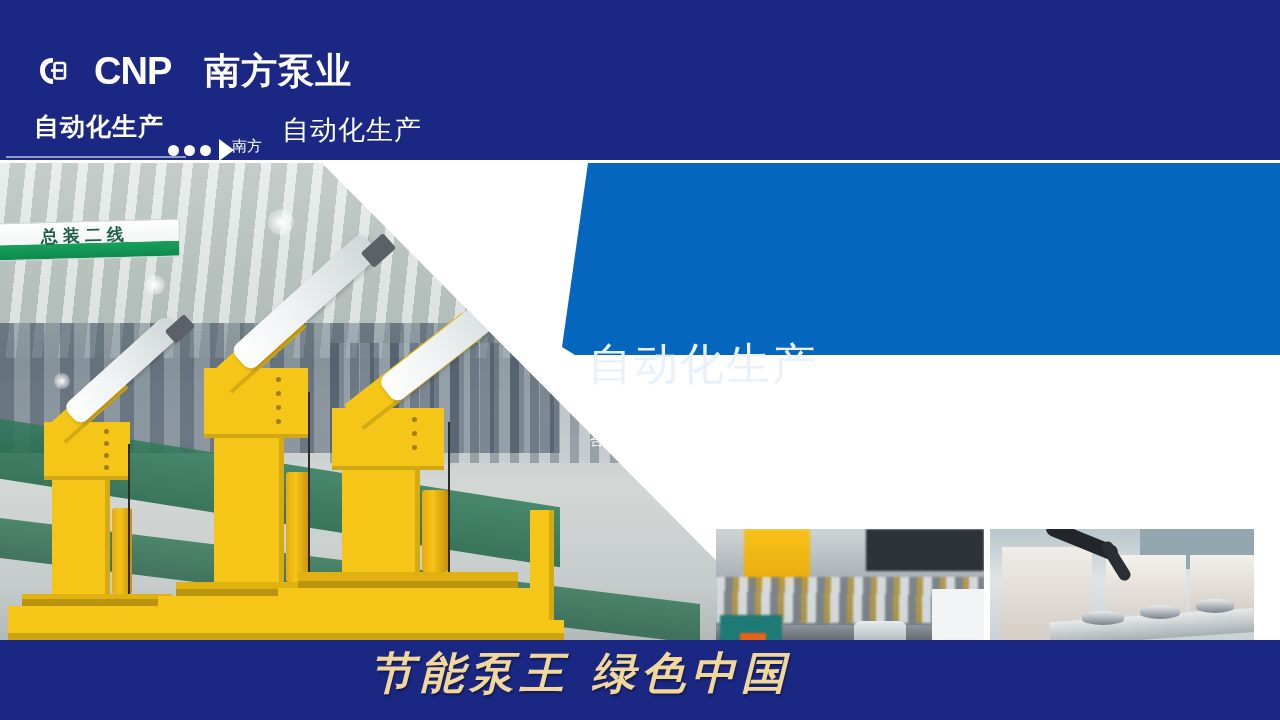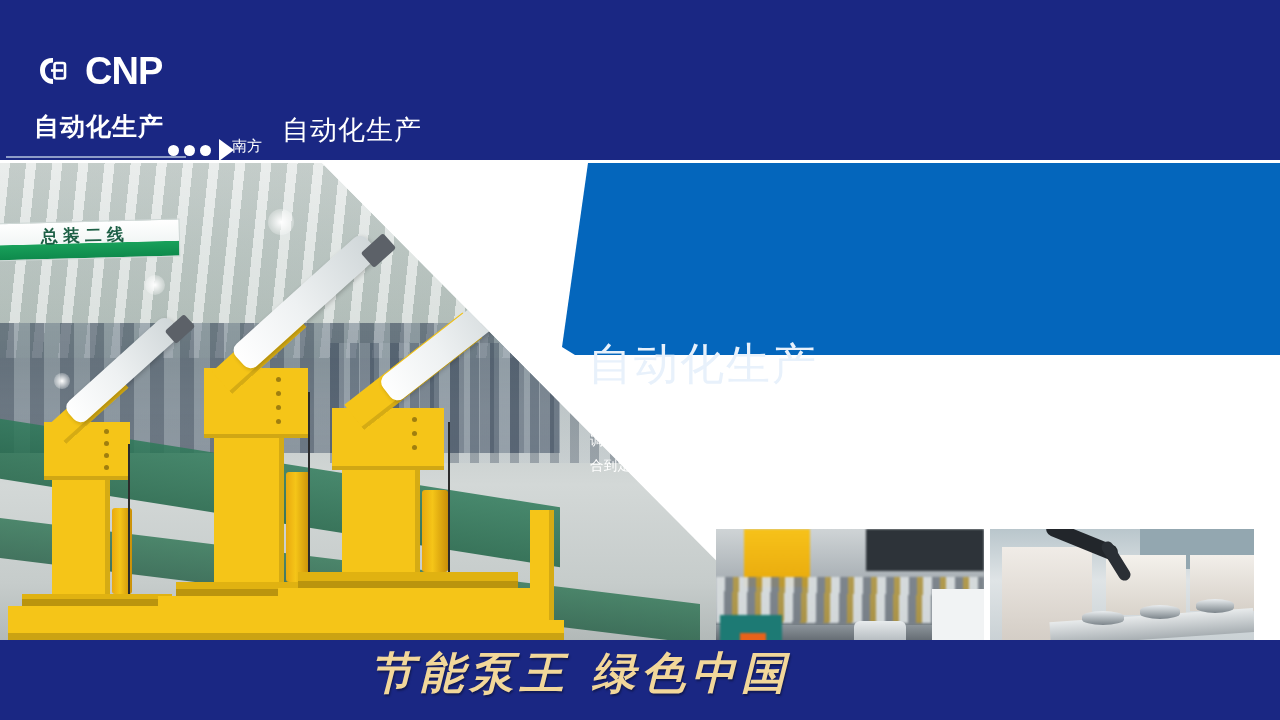--- a/index.html
+++ b/index.html
@@ -7,21 +7,21 @@
     width:1280px;height:720px;overflow:hidden;
     background:#1a2783;
     font-family:"Liberation Sans","DejaVu Sans",sans-serif;
     -webkit-font-smoothing:antialiased;
   }
   .slide{position:relative;width:1280px;height:720px;overflow:hidden;background:#1a2783;}
 
   
   .header{position:absolute;left:0;top:0;width:1280px;height:160px;background:#1a2783;}
 
-  .logo{position:absolute;left:38px;top:52px;display:flex;align-items:center;gap:17px;}
+  .logo{position:absolute;left:38px;top:52px;display:flex;align-items:center;gap:26px;}
   .logo-mark{width:30px;height:30px;position:relative;flex:0 0 auto;}
   .logo-cnp{
     font-size:38px;font-weight:bold;color:#ffffff;letter-spacing:-1px;
     line-height:38px;font-family:"Liberation Sans",sans-serif;
   }
   .logo-cn{
     font-size:36px;font-weight:bold;color:#ffffff;line-height:38px;
     margin-left:7px;letter-spacing:1px;
     font-family:"DejaVu Sans","Liberation Sans",sans-serif;
   }
@@ -210,20 +210,21 @@
 
     <div class="logo">
       <span class="logo-mark">
         <svg width="30" height="30" viewBox="0 0 30 30" aria-hidden="true">
           <path d="M14 2 C6 2 2 7 2 14 C2 22 8 28 15 28 L15 23 C10 23 7 19.5 7 14.5 C7 9.5 10.5 6.5 15 6.5 L15 2 Z" fill="#ffffff"></path>
           <rect x="16.5" y="7" width="10.5" height="15.5" rx="2" fill="none" stroke="#ffffff" stroke-width="2.6"></rect>
           <rect x="13" y="13.2" width="12" height="2.6" fill="#ffffff"></rect>
         </svg>
       </span>
       <span class="logo-cnp">CNP</span>
+      <span class="logo-cn">南方泵业</span>
     </div>
 
     <div class="hdr-left-label">自动化生产</div>
 
     <div class="hdr-rule"></div>
 
     <div class="dots">
       <span class="dot"></span>
       <span class="dot"></span>
       <span class="dot"></span>
@@ -309,21 +310,20 @@
     </div>
 
     <div class="white-wedge"></div>
 
     <div class="panel"></div>
 
     <div class="panel-title">自动化生产</div>
 
     <div class="panel-body">
       <p>如今的南方泵业，将自动化技术覆盖到零部件加工生产、整泵装配</p>
-      <p>调试、出厂检验等诸多环节，将多年的制泵工艺沉淀和技术革新结</p>
       <p>合到定制化的流水线作业，给客户带来科技制泵的服务体验。</p>
     </div>
 
     <div class="thumbs">
 
       <div class="thumb t1">
         <span class="bg"></span>
         <span class="yel"></span>
         <span class="dark"></span>
         <span class="row"></span>

